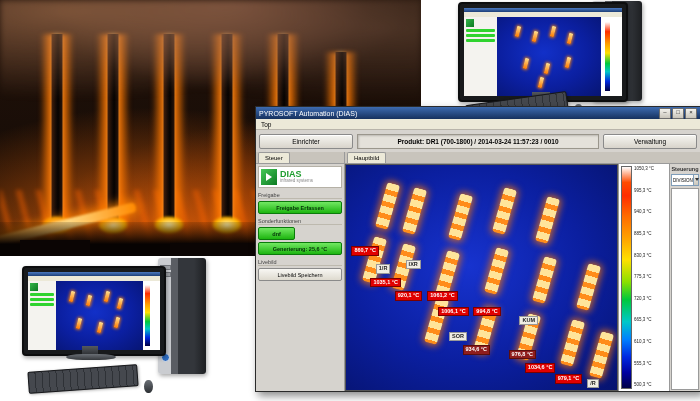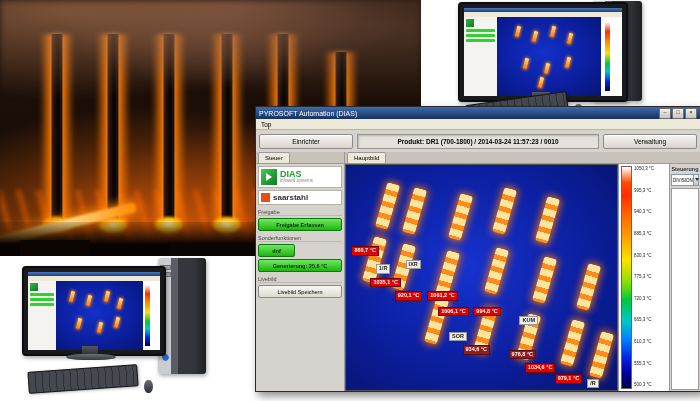--- a/index.html
+++ b/index.html
@@ -235,24 +235,20 @@
       <div class="tabrow">
           <div class="tab">Steuer</div>
         </div>
       <div class="lbody">
         <div class="logo-card">
           <div class="dias-mark"></div>
           <div>
             <div class="dias-text">DIAS</div>
             <div class="dias-sub">infrared systems</div>
           </div>
-        </div>
-        <div class="logo-card">
-          <div class="saar-mark"></div>
-          <div class="saar-text">saarstahl</div>
         </div>
         <div class="sec-label">Freigabe</div>
         <div class="btn-green">Freigabe Erfassen</div>
         <div class="sec-label">Sonderfunktionen</div>
         <div class="btn-green btn-dnf">dnf</div>
         <div class="btn-green">Generierung: 25,6 °C</div>
         <div class="sec-label">Livebild</div>
         <div class="btn-plain">Livebild Speichern</div>
       </div>
     </div>

